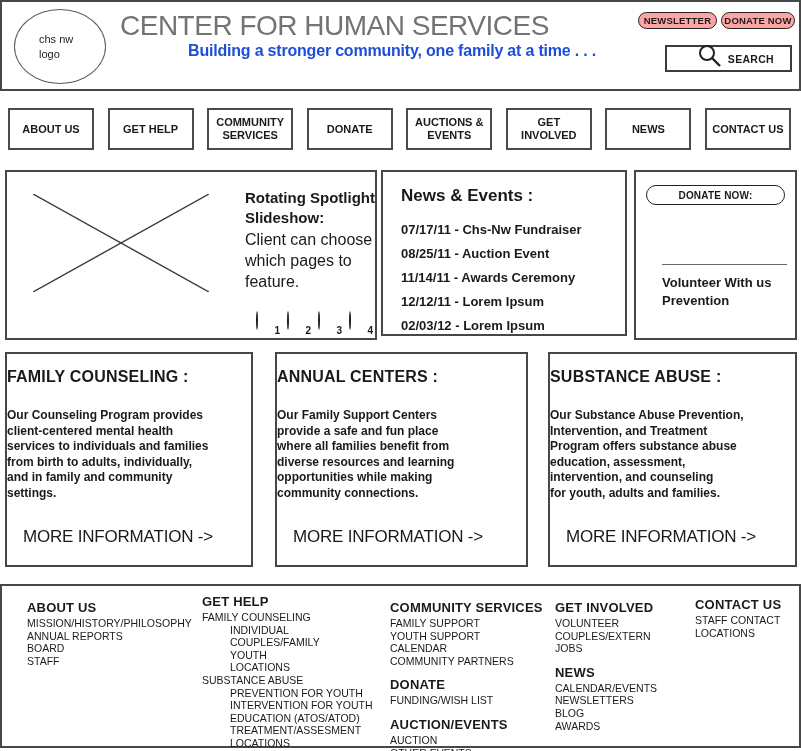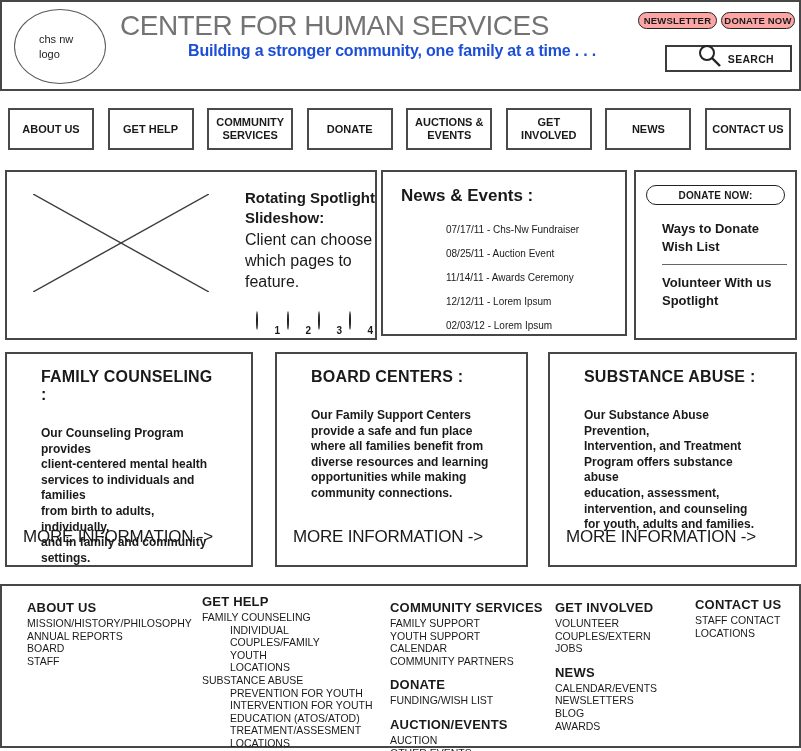--- a/index.html
+++ b/index.html
@@ -58,35 +58,35 @@
   .spot-title { position:absolute; left:238px; top:16px; font-size:15px; font-weight:bold; line-height:1.3; }
   .spot-note  { position:absolute; left:238px; top:58px; font-size:16px; line-height:1.3; }
   .pager { position:absolute; left:249px; top:140px; display:flex; gap:14px; }
   .dot-item { position:relative; width:17px; height:20px; cursor:pointer; }
   .dot { width:16px; height:19px; border:1.5px solid #222; border-radius:50%; background:#fff; }
   .dot-num { position:absolute; right:-7px; bottom:-4px; font-size:10px; font-weight:bold; }
 
   .newsbox { left:381px; top:170px; width:246px; height:166px; }
   .news-heading { position:absolute; left:18px; top:14px; font-size:17px; font-weight:bold; }
   .news-list { position:absolute; left:18px; top:46px; }
-  .news-item { font-size:10px; font-weight:400; line-height:24px; cursor:pointer;margin-left:45px; }
+  .news-item { font-size:13px; font-weight:700; line-height:24px; cursor:pointer; }
 
   .sidebox { left:634px; top:170px; width:163px; height:170px; }
   .side-pill {
     position:absolute; left:10px; top:13px; width:139px; height:20px;
     border:1.5px solid #222; border-radius:10px; display:flex; align-items:center; justify-content:center;
     font-size:10px; font-weight:bold; letter-spacing:0.2px; cursor:pointer;
   }
   .side-links-top { position:absolute; left:26px; top:48px; }
   .side-links-bottom { position:absolute; left:26px; top:102px; }
   .side-link { font-size:13px; font-weight:600; line-height:18px; cursor:pointer; }
   .side-divider { position:absolute; left:26px; top:92px; width:125px; border-top:1px solid #666; }
 
   
-  .card { top:352px; height:215px; padding:14px 34px; }
+  .card { top:352px; height:215px; padding:14px 0; }
   .card1 { left:5px;  width:248px; }
   .card2 { left:275px; width:253px; }
   .card3 { left:548px; width:249px; }
   .card-heading { font-size:16px; font-weight:bold; letter-spacing:0.2px; }
   .card-body { margin-top:22px; font-size:12px; font-weight:600; line-height:1.3; }
   .card-more { position:absolute; left:16px; bottom:18px; font-size:17px; letter-spacing:-0.2px; cursor:pointer; }
 
   
   .footer { left:0; top:584px; width:801px; height:164px; }
   .fcol { position:absolute; top:14px; }
@@ -173,43 +173,39 @@
       <div class="news-item">07/17/11 - Chs-Nw Fundraiser</div>
       <div class="news-item">08/25/11 - Auction Event</div>
       <div class="news-item">11/14/11 - Awards Ceremony</div>
       <div class="news-item">12/12/11 - Lorem Ipsum</div>
       <div class="news-item">02/03/12 - Lorem Ipsum</div>
     </div>
   </div>
 
   <div class="box sidebox">
     <div class="side-pill">DONATE NOW:</div>
-    <div class="side-links-top">
-      <div class="side-link">Ways to Donate</div>
-      <div class="side-link">Wish List</div>
-    </div>
     <div class="side-divider"></div>
     <div class="side-links-bottom">
       <div class="side-link">Volunteer With us</div>
-      <div class="side-link">Spotlight</div>
+      <div class="side-link">Prevention</div>
     </div>
   </div>
 
   <div class="box card card1">
     <div class="card-heading">FAMILY COUNSELING :</div>
     <div class="card-body pre">Our Counseling Program provides
 client-centered mental health
 services to individuals and families
 from birth to adults, individually,
 and in family and community
 settings.</div>
     <div class="card-more">MORE INFORMATION -&gt;</div>
   </div>
   <div class="box card card2">
-    <div class="card-heading">BOARD CENTERS :</div>
+    <div class="card-heading">ANNUAL CENTERS :</div>
     <div class="card-body pre">Our Family Support Centers
 provide a safe and fun place
 where all families benefit from
 diverse resources and learning
 opportunities while making
 community connections.</div>
     <div class="card-more">MORE INFORMATION -&gt;</div>
   </div>
   <div class="box card card3">
     <div class="card-heading">SUBSTANCE ABUSE :</div>

